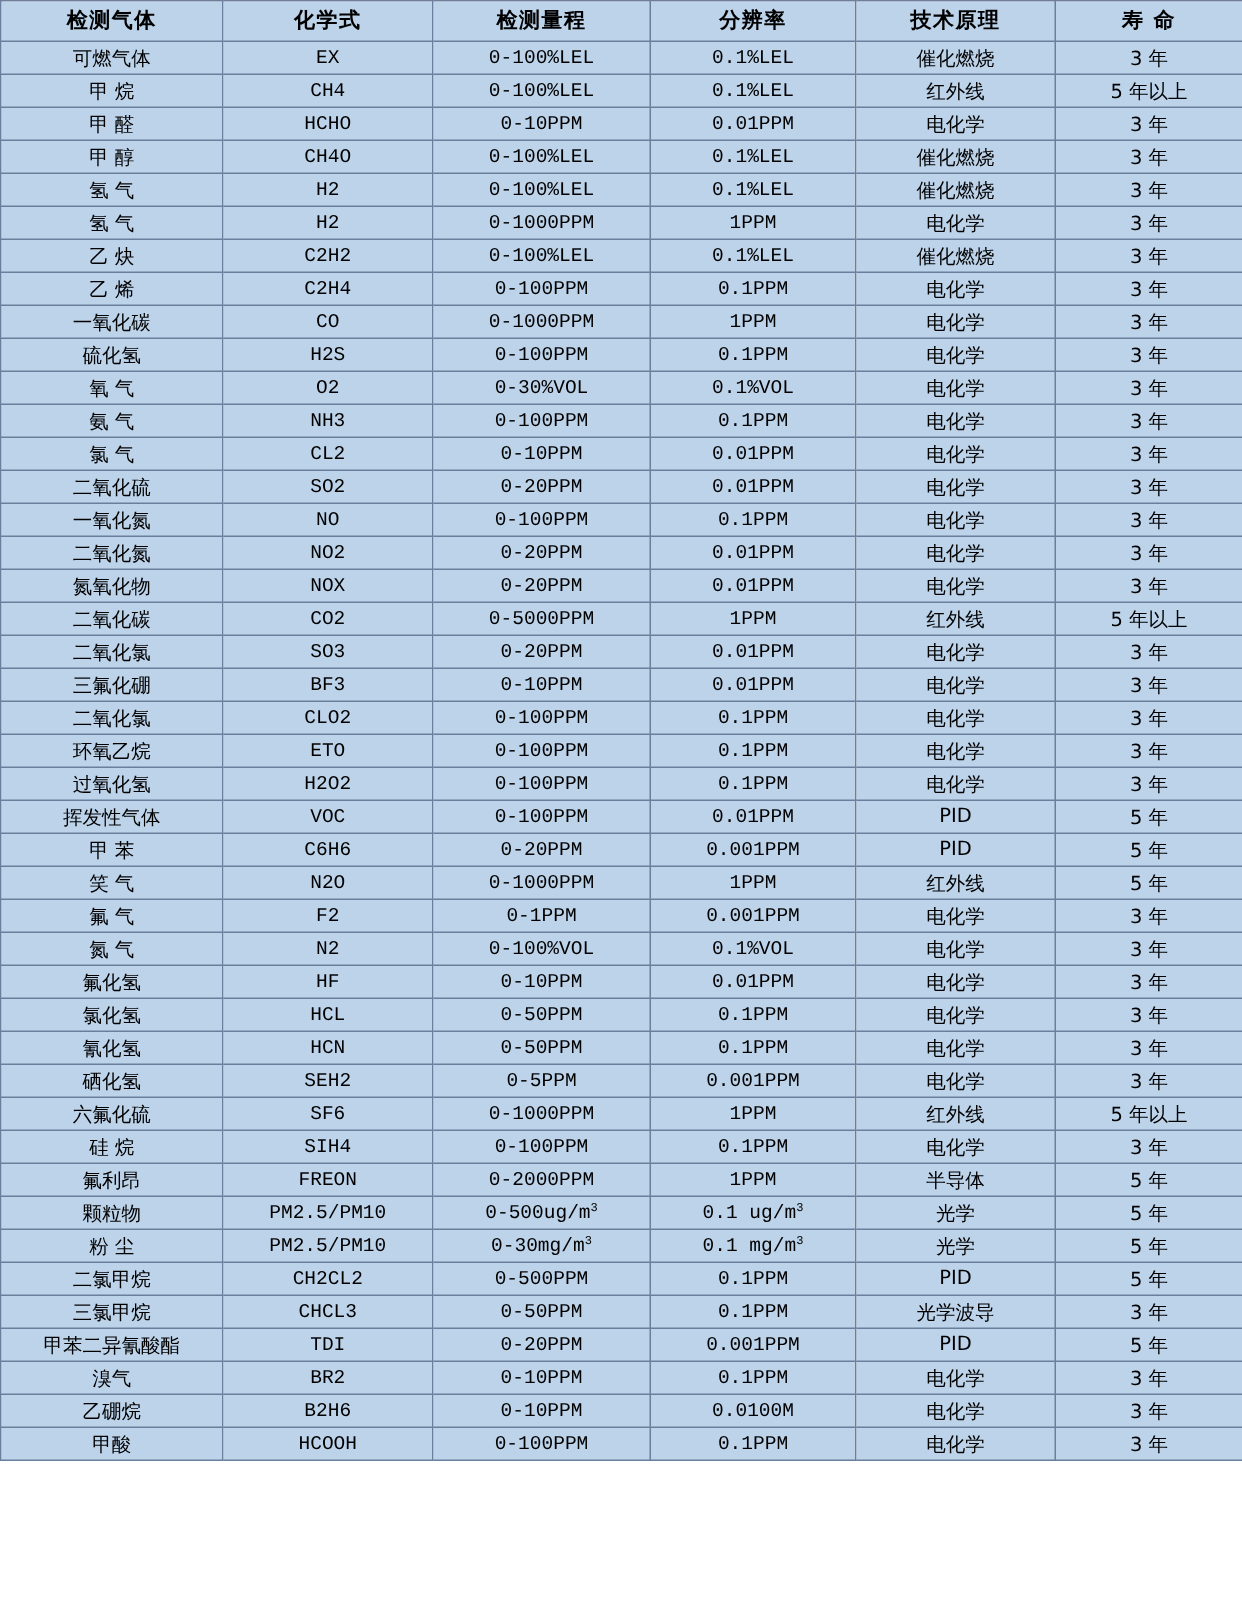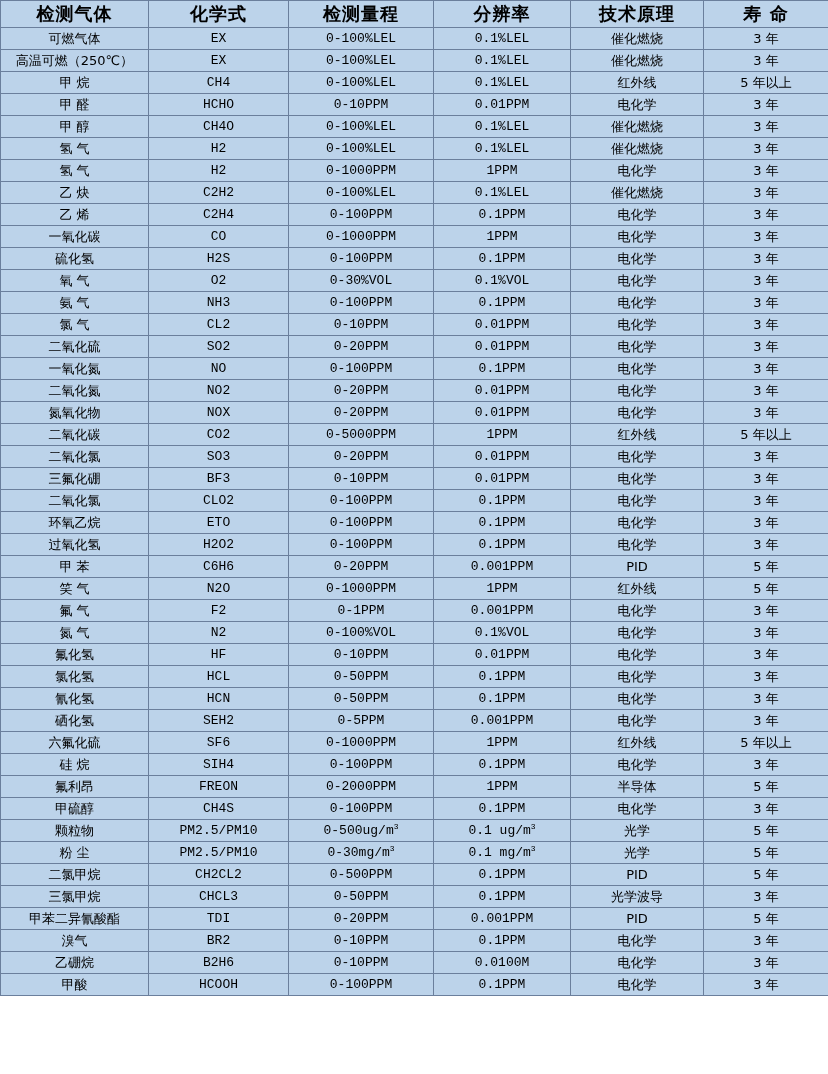--- a/index.html
+++ b/index.html
@@ -30,21 +30,21 @@
     text-align: center;
     vertical-align: middle;
     height: 21px;
     padding: 0 2px;
     font-size: 13px;
     color: #000000;
     white-space: nowrap;
     overflow: hidden;
   }
   table.gas-table thead th {
-    font-size: 18px;
+    font-size: 14px;
     font-weight: bold;
     height: 26px;
     letter-spacing: 1px;
   }
   td.cn {
     font-family: "DejaVu Sans", "Liberation Sans", sans-serif;
     font-size: 13px;
   }
   th.cn {
     font-family: "DejaVu Sans", "Liberation Sans", sans-serif;
@@ -85,28 +85,20 @@
   <tbody id="table-body">
       <tr>
         <td class="cn">可燃气体</td>
         <td class="mono">EX</td>
         <td class="mono">0-100%LEL</td>
         <td class="mono">0.1%LEL</td>
         <td class="cn">催化燃烧</td>
         <td class="life">3 年</td>
       </tr>
       <tr>
-        <td class="cn">高温可燃（250℃）</td>
-        <td class="mono">EX</td>
-        <td class="mono">0-100%LEL</td>
-        <td class="mono">0.1%LEL</td>
-        <td class="cn">催化燃烧</td>
-        <td class="life">3 年</td>
-      </tr>
-      <tr>
         <td class="cn">甲 烷</td>
         <td class="mono">CH4</td>
         <td class="mono">0-100%LEL</td>
         <td class="mono">0.1%LEL</td>
         <td class="cn">红外线</td>
         <td class="life">5 年以上</td>
       </tr>
       <tr>
         <td class="cn">甲 醛</td>
         <td class="mono">HCHO</td>
@@ -269,20 +261,28 @@
       </tr>
       <tr>
         <td class="cn">过氧化氢</td>
         <td class="mono">H2O2</td>
         <td class="mono">0-100PPM</td>
         <td class="mono">0.1PPM</td>
         <td class="cn">电化学</td>
         <td class="life">3 年</td>
       </tr>
       <tr>
+        <td class="cn">挥发性气体</td>
+        <td class="mono">VOC</td>
+        <td class="mono">0-100PPM</td>
+        <td class="mono">0.01PPM</td>
+        <td class="cn">PID</td>
+        <td class="life">5 年</td>
+      </tr>
+      <tr>
         <td class="cn">甲 苯</td>
         <td class="mono">C6H6</td>
         <td class="mono">0-20PPM</td>
         <td class="mono">0.001PPM</td>
         <td class="cn">PID</td>
         <td class="life">5 年</td>
       </tr>
       <tr>
         <td class="cn">笑 气</td>
         <td class="mono">N2O</td>
@@ -355,28 +355,20 @@
         <td class="cn">电化学</td>
         <td class="life">3 年</td>
       </tr>
       <tr>
         <td class="cn">氟利昂</td>
         <td class="mono">FREON</td>
         <td class="mono">0-2000PPM</td>
         <td class="mono">1PPM</td>
         <td class="cn">半导体</td>
         <td class="life">5 年</td>
-      </tr>
-      <tr>
-        <td class="cn">甲硫醇</td>
-        <td class="mono">CH4S</td>
-        <td class="mono">0-100PPM</td>
-        <td class="mono">0.1PPM</td>
-        <td class="cn">电化学</td>
-        <td class="life">3 年</td>
       </tr>
       <tr>
         <td class="cn">颗粒物</td>
         <td class="mono">PM2.5/PM10</td>
         <td class="mono">0-500ug/m<sup>3</sup></td>
         <td class="mono">0.1 ug/m<sup>3</sup></td>
         <td class="cn">光学</td>
         <td class="life">5 年</td>
       </tr>
       <tr>

